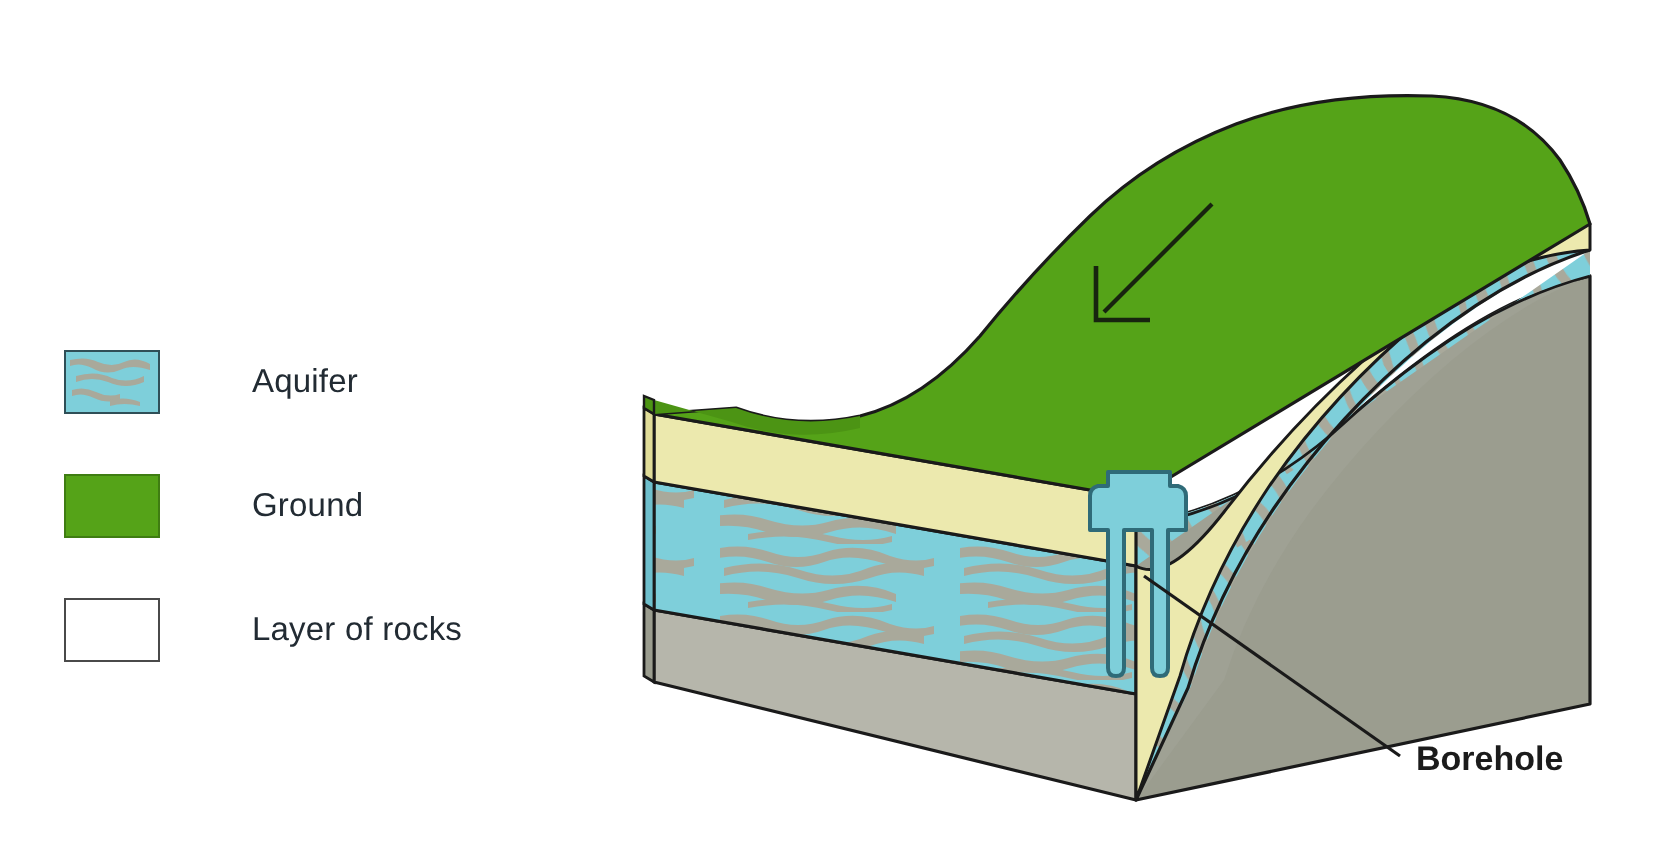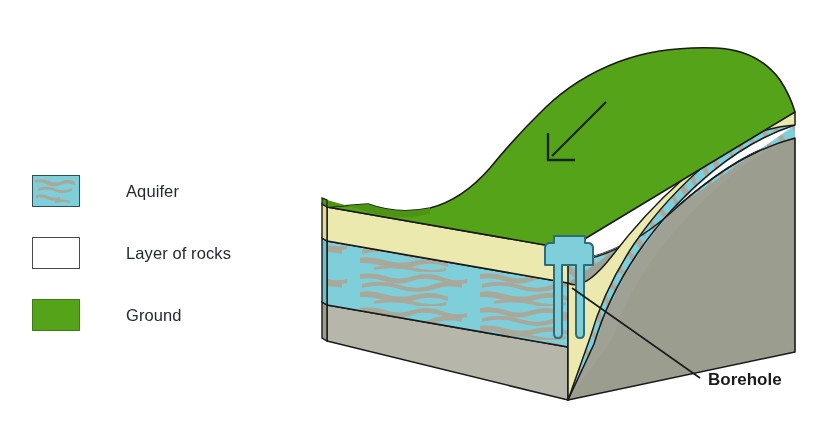--- a/index.html
+++ b/index.html
@@ -83,27 +83,27 @@
             <path d="M5 12 q10 -3 18 1 q8 3 16 -1 l0 3 q-9 4 -18 0 q-8 -3 -16 0 z"></path>
             <path d="M3 19 q6 -2 12 1 q6 3 12 1 l0 3 q-7 2 -13 -1 q-6 -3 -11 -1 z"></path>
             <path d="M22 24 q8 -2 15 1 l0 2 q-8 -2 -15 0 z"></path>
           </g>
         </svg>
       </div>
       <div class="legend-label">Aquifer</div>
     </div>
 
     <div class="legend-row">
-      <div class="legend-swatch rocks"></div>
-      <div class="legend-label">Layer of rocks</div>
+      <div class="legend-swatch" style="background:#55a318;border-color:#3f7d12;"></div>
+      <div class="legend-label">Ground</div>
     </div>
 
     <div class="legend-row">
-      <div class="legend-swatch" style="background:#55a318;border-color:#3f7d12;"></div>
-      <div class="legend-label">Ground</div>
+      <div class="legend-swatch rocks"></div>
+      <div class="legend-label">Layer of rocks</div>
     </div>
 
   </div>
 
   <svg id="diagram" viewBox="0 0 830 433" xmlns="http://www.w3.org/2000/svg">
 
     <defs>
 
       <pattern id="aquiferTex" width="120" height="34" patternUnits="userSpaceOnUse">
         <rect width="120" height="34" fill="#7ecfda"></rect>

